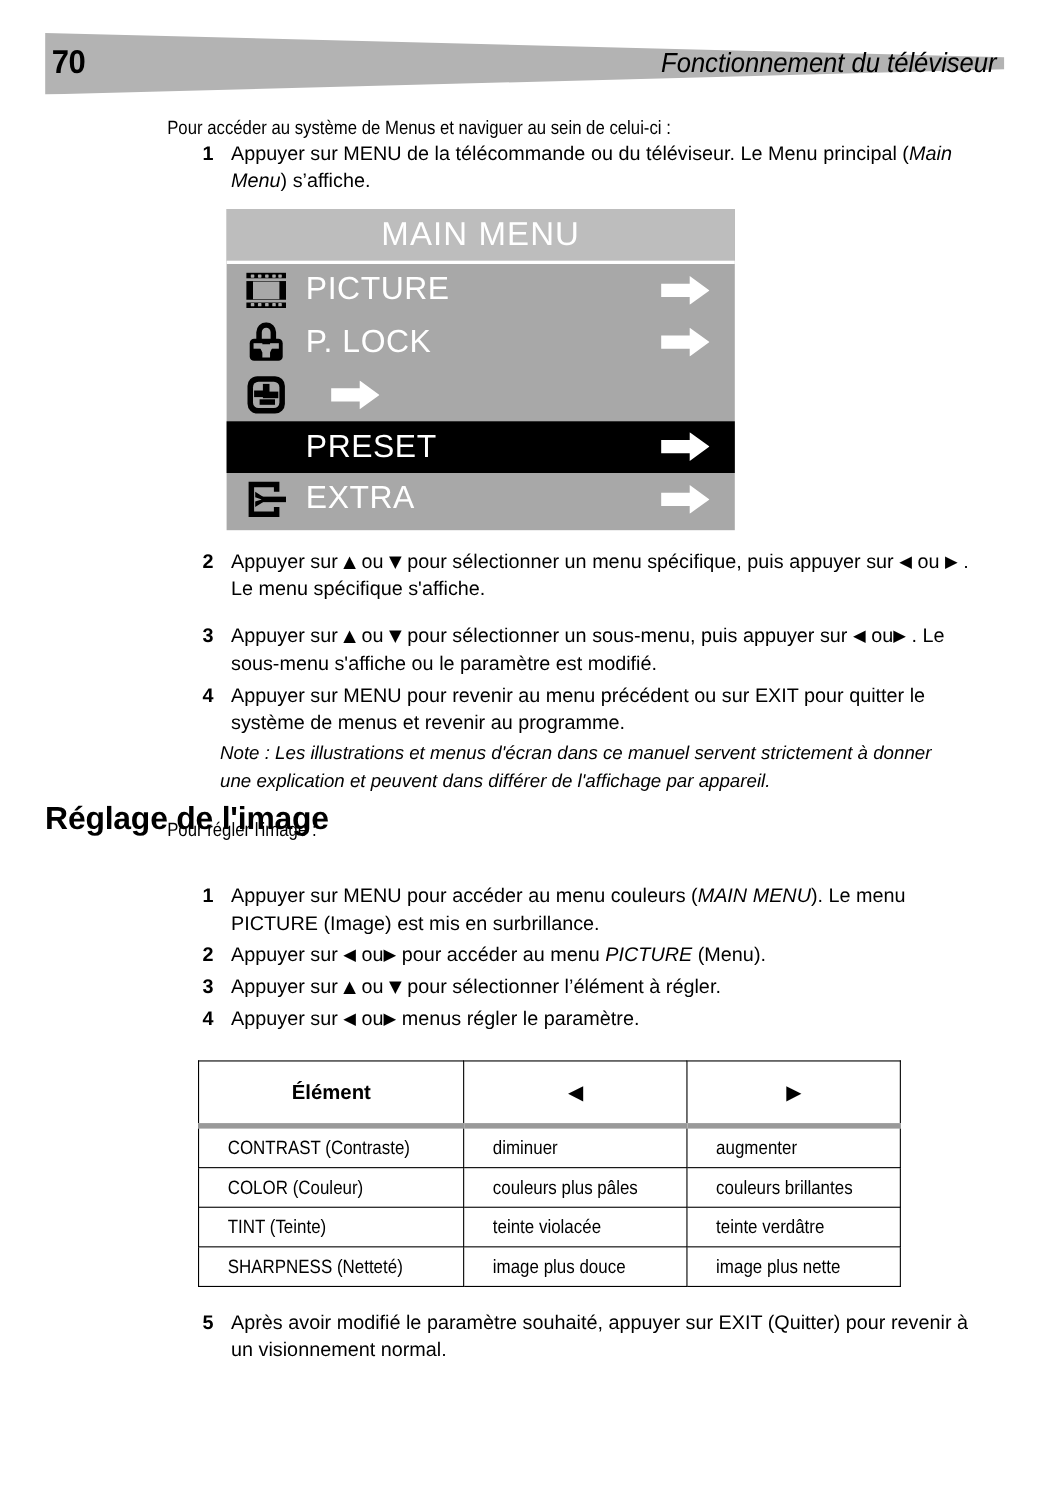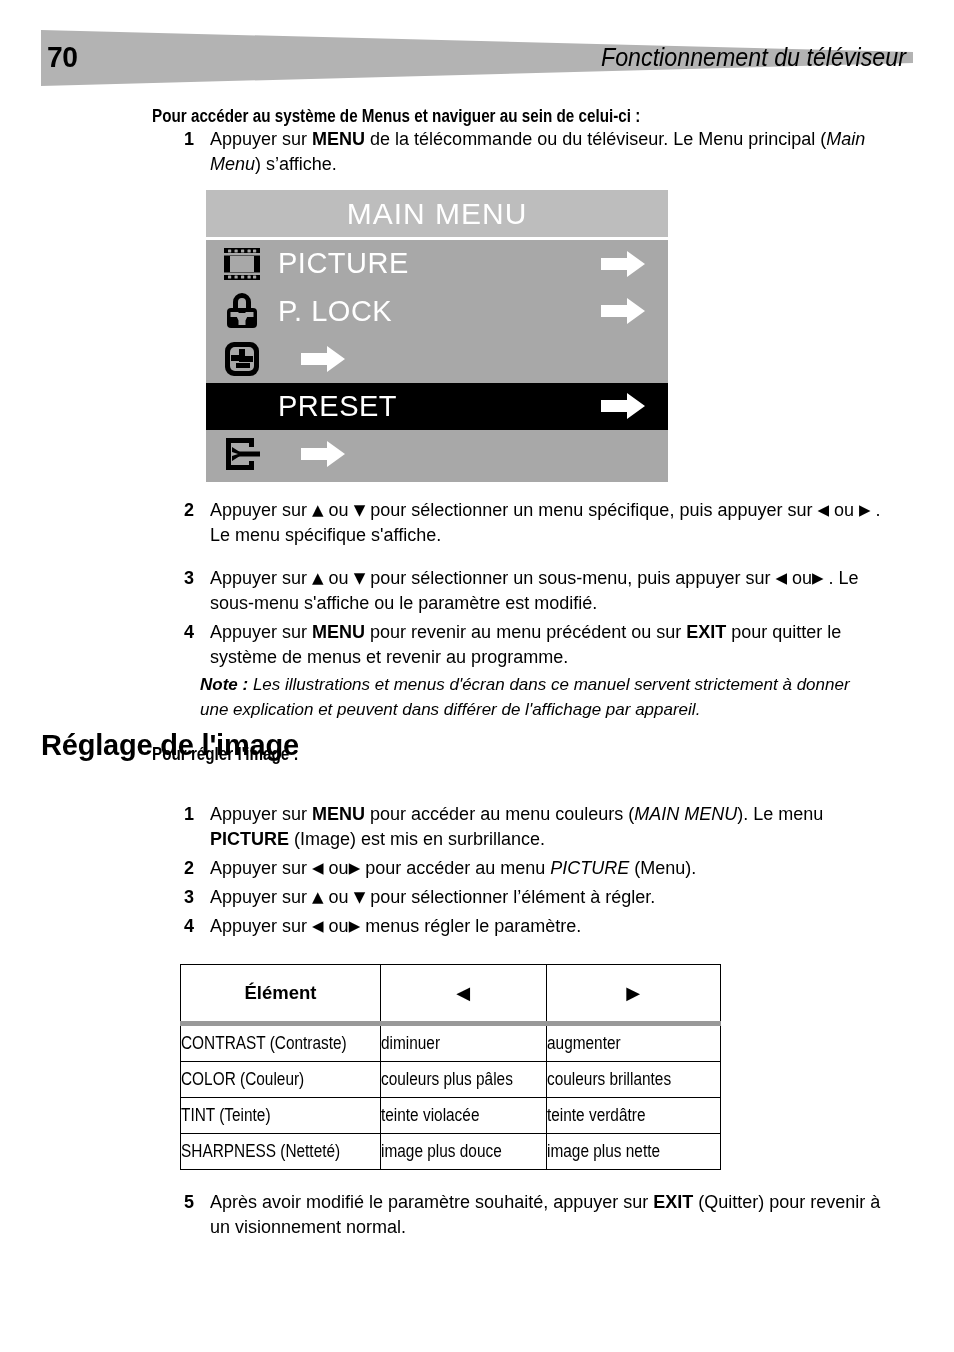--- a/index.html
+++ b/index.html
@@ -64,55 +64,55 @@
     
     display: inline-block;
     transform: scaleX(0.87);
     transform-origin: left center;
     white-space: nowrap;
   }
   .lead-in {
     position: absolute;
     left: 152px;
     font-size: 17.5px;
-    font-weight: bold;
+    font-weight: normal;
     line-height: 21px;
   }
   .step {
     position: absolute;
     font-size: 18px;
     line-height: 25px;
   }
   .step .num {
     position: absolute;
     left: 0;
     top: 0;
     width: 22px;
     text-align: right;
     font-weight: bold;
   }
   .step .txt {
     display: block;
     margin-left: 38px;
   }
-  .step b { font-weight: bold; }
+  .step b { font-weight: normal; }
   .step i { font-style: italic; }
   .arrowglyph {
     font-family: "DejaVu Sans", sans-serif;
     font-size: 15px;
     line-height: 1;
     position: relative;
     top: -1px;
   }
   .note {
     font-style: italic;
     font-size: 17px;
   }
   .note b {
-    font-weight: bold;
+    font-weight: normal;
     font-style: italic;
   }
 
   
   .section-heading {
     position: absolute;
     left: 41px;
     top: 729px;
     font-size: 29px;
     font-weight: bold;
@@ -175,21 +175,21 @@
   .ptable {
     position: absolute;
     left: 180px;
     top: 964px;
     width: 541px;
     border-collapse: collapse;
     font-size: 17.5px;
   }
   .ptable td, .ptable th {
     border: 1.5px solid #000000;
-    padding: 5px 0;
+    padding: 5px 26px;
     font-weight: normal;
     text-align: left;
     vertical-align: middle;
     height: 25px;
   }
   .ptable thead th {
     text-align: center;
     height: 46px;
     border-bottom: 5px solid #999999;
   }
@@ -326,20 +326,21 @@
     </div>
 
     <div class="osd-row">
       <div class="osd-icon">
         <svg width="40" height="36" viewBox="0 0 40 36" xmlns="http://www.w3.org/2000/svg">
           <path d="M4 2 H32 V11 H27 V7 H9 V29 H27 V25 H32 V34 H4 Z" fill="#000"></path>
           <polygon points="10,11 21,18 10,25 10,20 16,18 10,16" fill="#000"></polygon>
           <rect x="16" y="15.5" width="22" height="5" fill="#000"></rect>
         </svg>
       </div>
+      <div class="osd-label">EXTRA</div>
       <div class="osd-arrow">
         <svg width="44" height="26" viewBox="0 0 44 26" xmlns="http://www.w3.org/2000/svg">
           <polygon points="0,7 26,7 26,0 44,13 26,26 26,19 0,19" fill="#ffffff"></polygon>
         </svg>
       </div>
     </div>
   </div>
 
   <div class="step" style="left:172px; top:498px; width:710px;">
     <span class="num">2</span>

